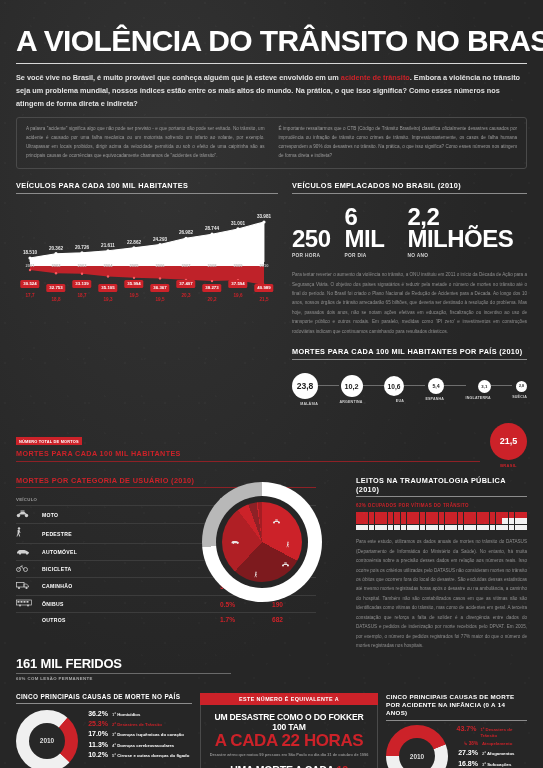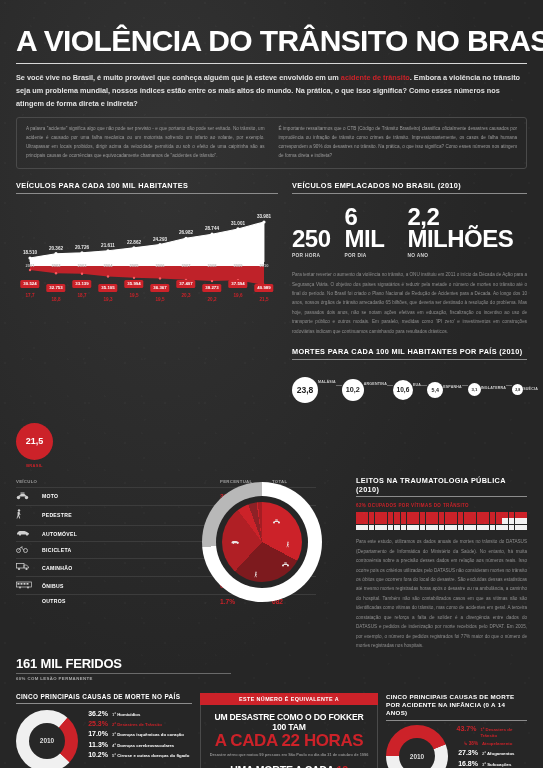--- a/index.html
+++ b/index.html
@@ -74,21 +74,21 @@
   .bigrow { display:flex; align-items:flex-end; gap:14px; margin-top:12px;}
   .bignum { font-size: 24px; font-weight: bold; line-height: .95; letter-spacing:-.5px; }
   .bigcap { font-size: 4.8px; font-weight:bold; letter-spacing:.3px; color:#d6d6d6; margin-top:2px; }
   .para-grey { font-size:4.6px; line-height:2.05; color:#8f8f8f; text-align:justify; margin-top:12px;}
   
   .countries { display:flex; align-items:center; margin-top:7px; position:relative; height:46px;}
   .cdot {
     border-radius:50%; background:#fff; color:#1b1b1b; font-weight:bold;
     display:flex; align-items:center; justify-content:center; position:relative; z-index:2;
   }
-  .cwrap { display:flex; flex-direction:row; align-items:flex-start; position:relative; }
+  .cwrap { display:flex; flex-direction:column; align-items:flex-end; position:relative; }
   .clabel { font-size:3.6px; letter-spacing:.2px; color:#cfcfcf; margin-top:3px; font-weight:bold; white-space:nowrap;}
   .cline { height:1px; background:#6e6e6e; flex:1; min-width:6px; margin-top:-8px; }
   
   .brband { display:flex; align-items:center; margin-top:10px; position:relative;}
   .br-tag { background:#cc2229; color:#fff; font-size:3.9px; font-weight:bold; padding:1.5px 3px; letter-spacing:.2px; }
   .br-title { color:#cc2229; font-size:7.2px; font-weight:bold; letter-spacing:.4px; margin-top:3px; }
   .br-circle {
     width:37px;height:37px;border-radius:50%;background:#cc2229;color:#fff;
     display:flex;align-items:center;justify-content:center;font-size:9px;font-weight:bold;
   }
@@ -279,28 +279,34 @@
           <div class="cline"></div>
           <div class="cwrap">
             <div class="cdot" style="width: 11px; height: 11px; font-size: 3.63px;">2,8</div>
             <div class="clabel">SUÉCIA</div>
           </div>
         </div>
     </div>
   </div>
 
   <div class="brband">
+    <div style="flex:1">
+      <span class="br-tag">NÚMERO TOTAL DE MORTOS</span>
+      <div class="br-title">MORTES PARA CADA 100 MIL HABITANTES</div>
+      <div style="border-bottom:1px solid #8e2126;margin-top:3px;margin-right:10px"></div>
+    </div>
     <div style="text-align:center">
       <div class="br-circle">21,5</div>
       <div style="font-size:4px;color:#cc2229;font-weight:bold;margin-top:3px;letter-spacing:.3px">BRASIL</div>
     </div>
   </div>
 
   <div style="display:flex;gap:12px;margin-top:8px">
     <div style="width:300px;position:relative">
+      <div class="sec-h red">MORTES POR CATEGORIA DE USUÁRIO  (2010)</div>
       <table class="tbl">
         <thead>
             <tr>
           <th colspan="2">VEÍCULO</th>
           <th style="width:52px">PERCENTUAL</th>
           <th style="width:44px">TOTAL</th>
         </tr>
           </thead>
         <tbody id="catBody">
             <tr>

